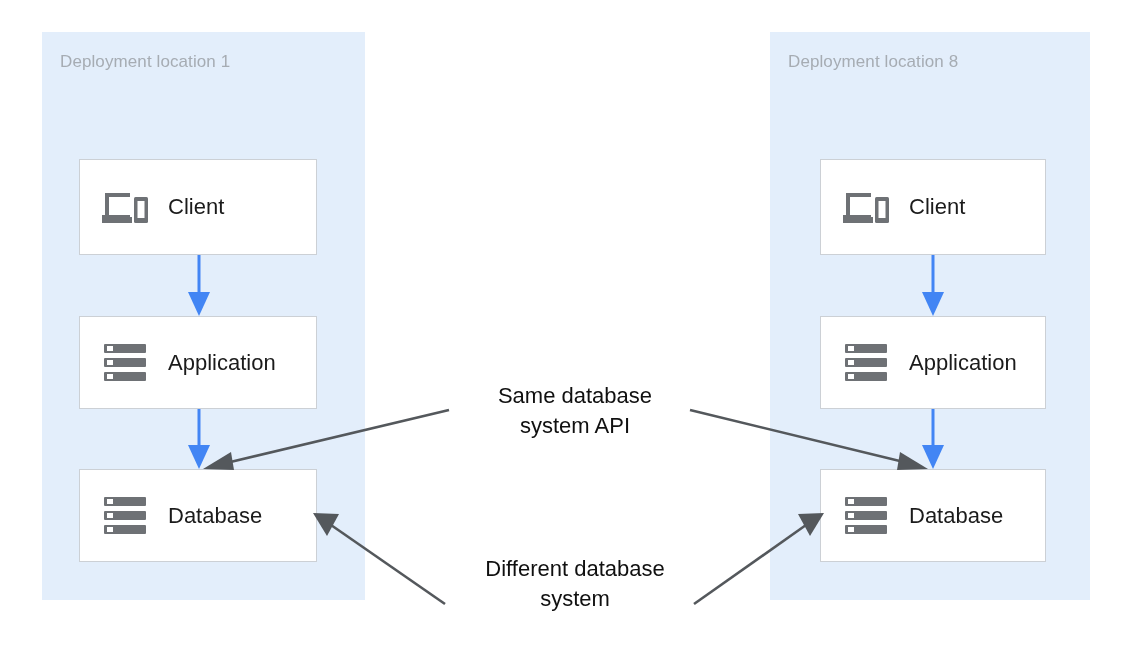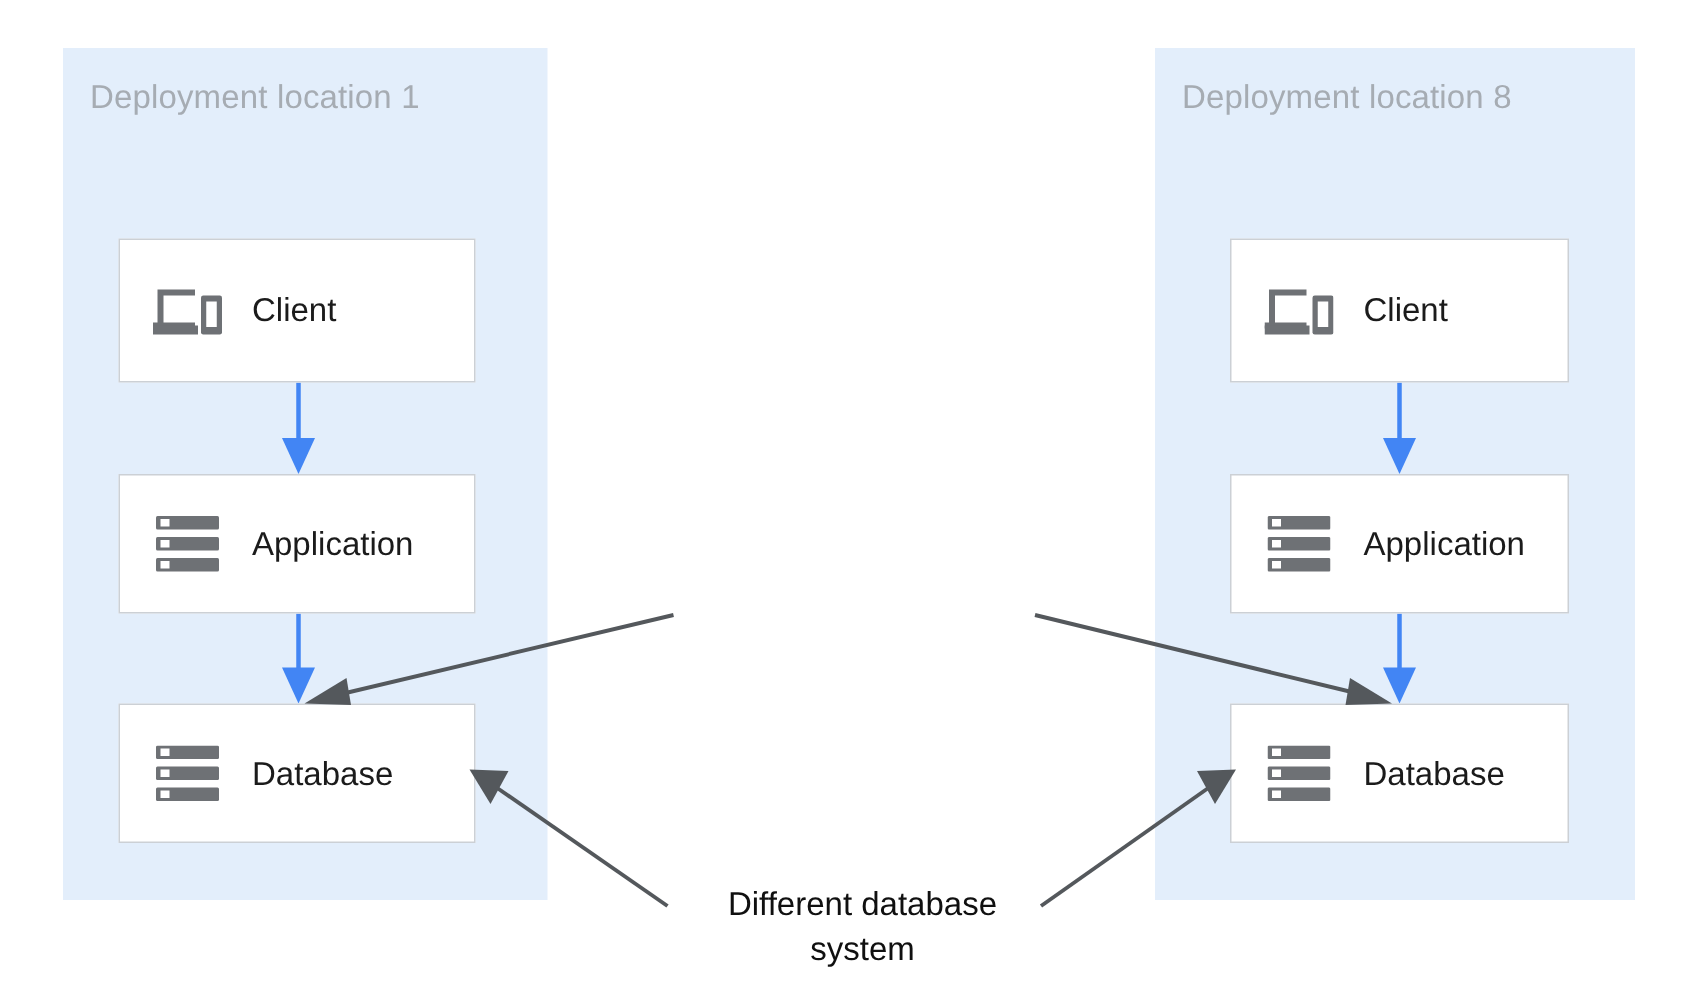--- a/index.html
+++ b/index.html
@@ -24,21 +24,21 @@
     position: absolute;
     background: #e3eefb;
   }
   #panel-1 { left: 42px;  top: 32px; width: 323px; height: 568px; }
   #panel-2 { left: 770px; top: 32px; width: 320px; height: 568px; }
 
   .panel-title {
     position: absolute;
     left: 18px;
     top: 20px;
-    font-size: 22px;
+    font-size: 17px;
     color: #a6acb3;
     letter-spacing: 0.1px;
     white-space: nowrap;
   }
 
   
   .node {
     position: absolute;
     background: #ffffff;
     border: 1px solid #ccd0d5;
@@ -84,21 +84,21 @@
   
   .annotation {
     position: absolute;
     font-size: 22px;
     color: #101010;
     text-align: center;
     line-height: 30px;
     white-space: pre-line;
   }
   #annot-api  { left: 455px; top: 381px; width: 240px; }
-  #annot-diff { left: 455px; top: 588px; width: 240px; }
+  #annot-diff { left: 455px; top: 554px; width: 240px; }
 </style>
 </head>
 <body>
 
 <div id="canvas">
 
   <div class="panel" id="panel-1">
     <div class="panel-title">Deployment location 1</div>
   </div>
 
@@ -225,17 +225,19 @@
       <line x1="445" y1="604" x2="331" y2="525" stroke="#54585c" stroke-width="2.6"></line>
       <polygon points="313,513 339,514 327,536" fill="#54585c"></polygon>
     </g>
 
     <g>
       <line x1="694" y1="604" x2="806" y2="525" stroke="#54585c" stroke-width="2.6"></line>
       <polygon points="824,513 798,514 810,536" fill="#54585c"></polygon>
     </g>
   </svg>
 
+  <div class="annotation" id="annot-api">Same database
+system API</div>
 
   <div class="annotation" id="annot-diff">Different database
 system</div>
 
 </div>
 
 </body></html>

